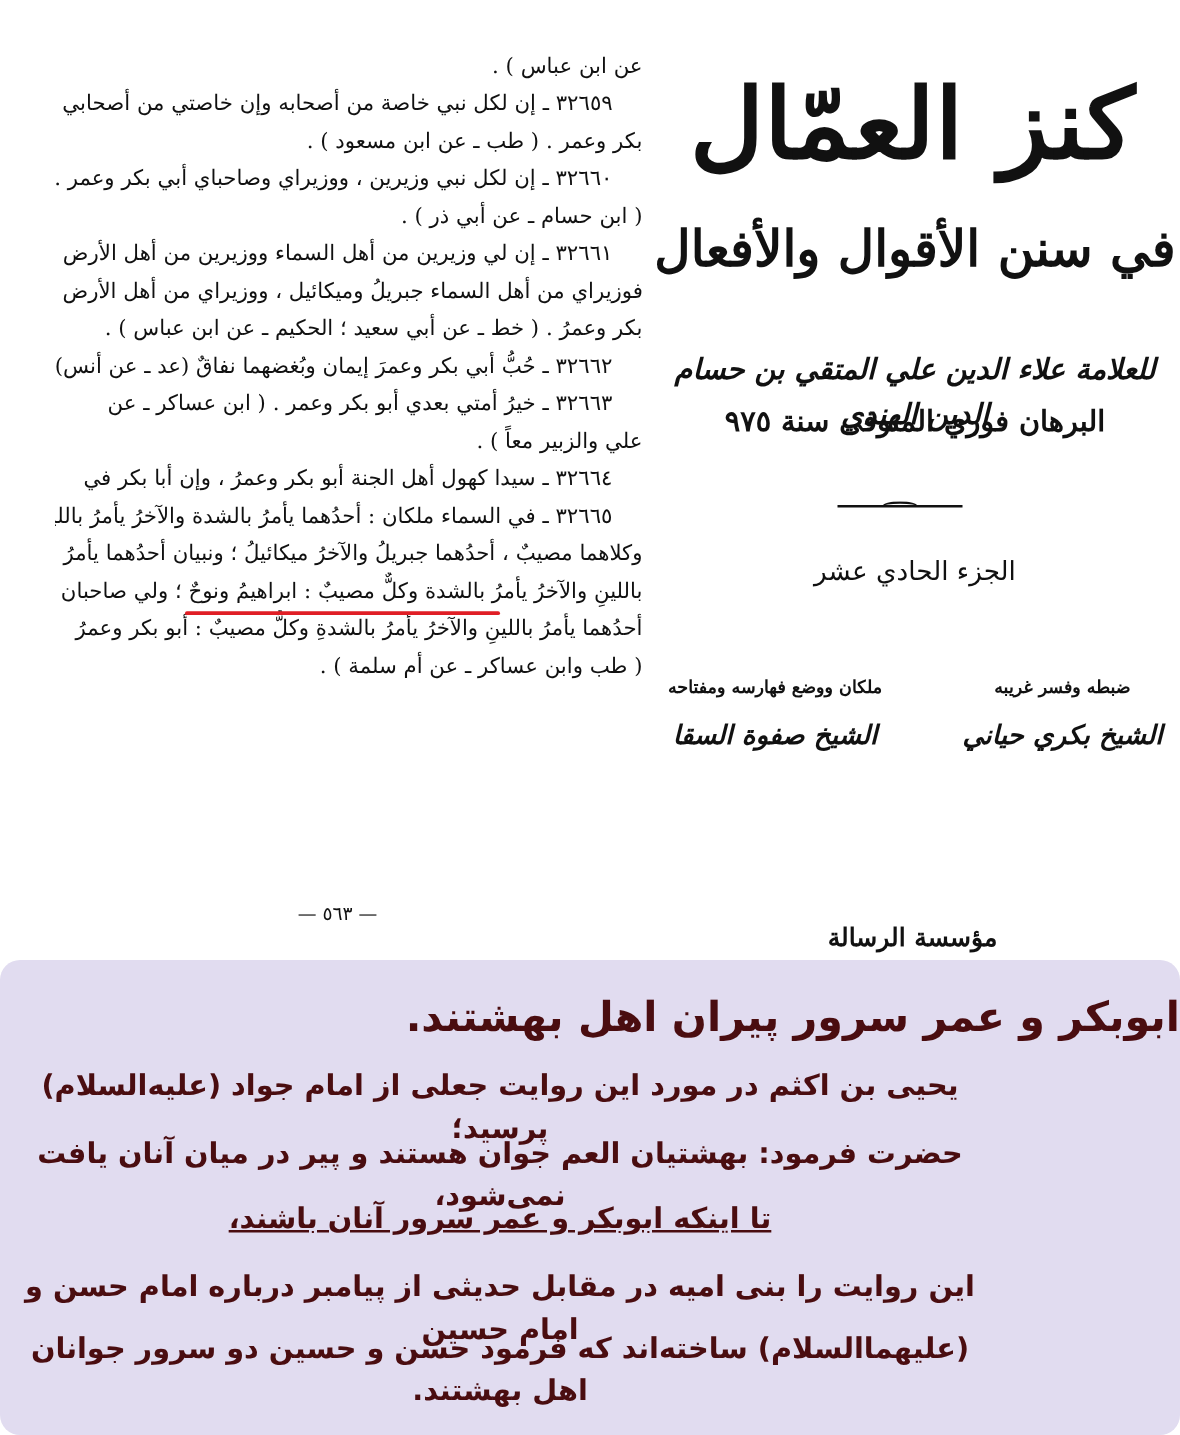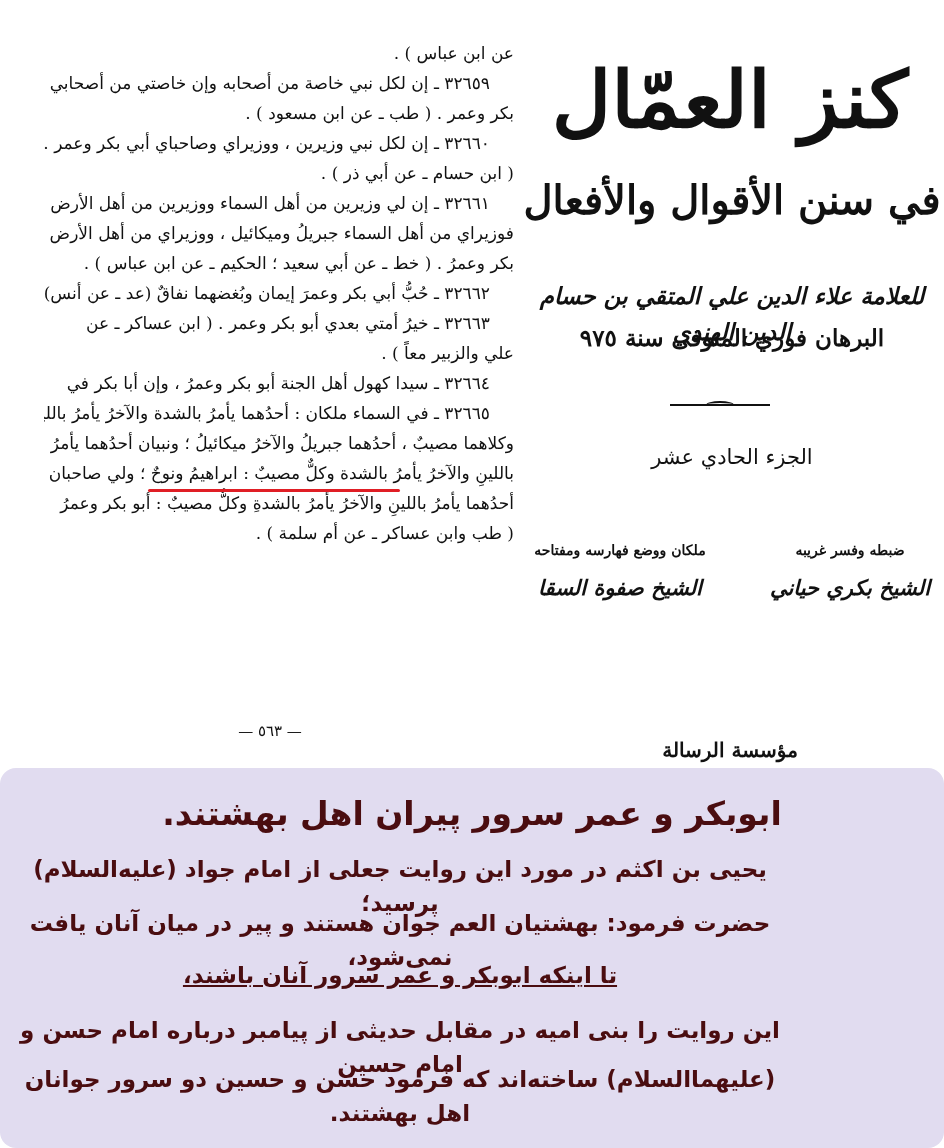--- a/index.html
+++ b/index.html
@@ -23,21 +23,21 @@
   .cover-volume { position:absolute; left:0; top:400px; width:424px; font-size:21px; line-height:34px; }
   .credit { position:absolute; top:498px; width:200px; text-align:center; }
   .credit .role { font-size:14px; font-weight:bold; line-height:24px; }
   .credit .name { font-size:21px; font-weight:bold; font-style:italic; line-height:40px; margin-top:6px; }
   .credit-right { left:230px; }
   .credit-left { left:0; }
   .publisher { position:absolute; left:120px; top:658px; width:180px; font-size:20px; font-weight:bold; line-height:30px; letter-spacing:-1px;margin-top:37px; }
 
   
   .caption-box { position:absolute; left:0; top:768px; width:944px; height:380px; background:#e1dcf0; border-radius:16px; direction:rtl; text-align:center; color:#4a0d10; font-family:"DejaVu Sans", sans-serif; font-weight:bold; }
-  .caption-title { position:absolute; left:0; top:24px; width:944px; font-size:33px; line-height:44px; }
+  .caption-title { position:absolute; left:0; top:24px; width:944px; font-size:33px; line-height:44px;text-align:right; }
   .caption-line { position:absolute; left:0; width:800px; font-size:23px; line-height:34px; }
   .caption-line.l1 { top:84px; }
   .caption-line.l2 { top:138px; }
   .caption-line.l3 { top:190px;text-decoration:underline; }
   .caption-line.l4 { top:245px; padding-right:0; }
   .caption-line.l5 { top:294px; }
 </style>
 </head>
 <body>
 

